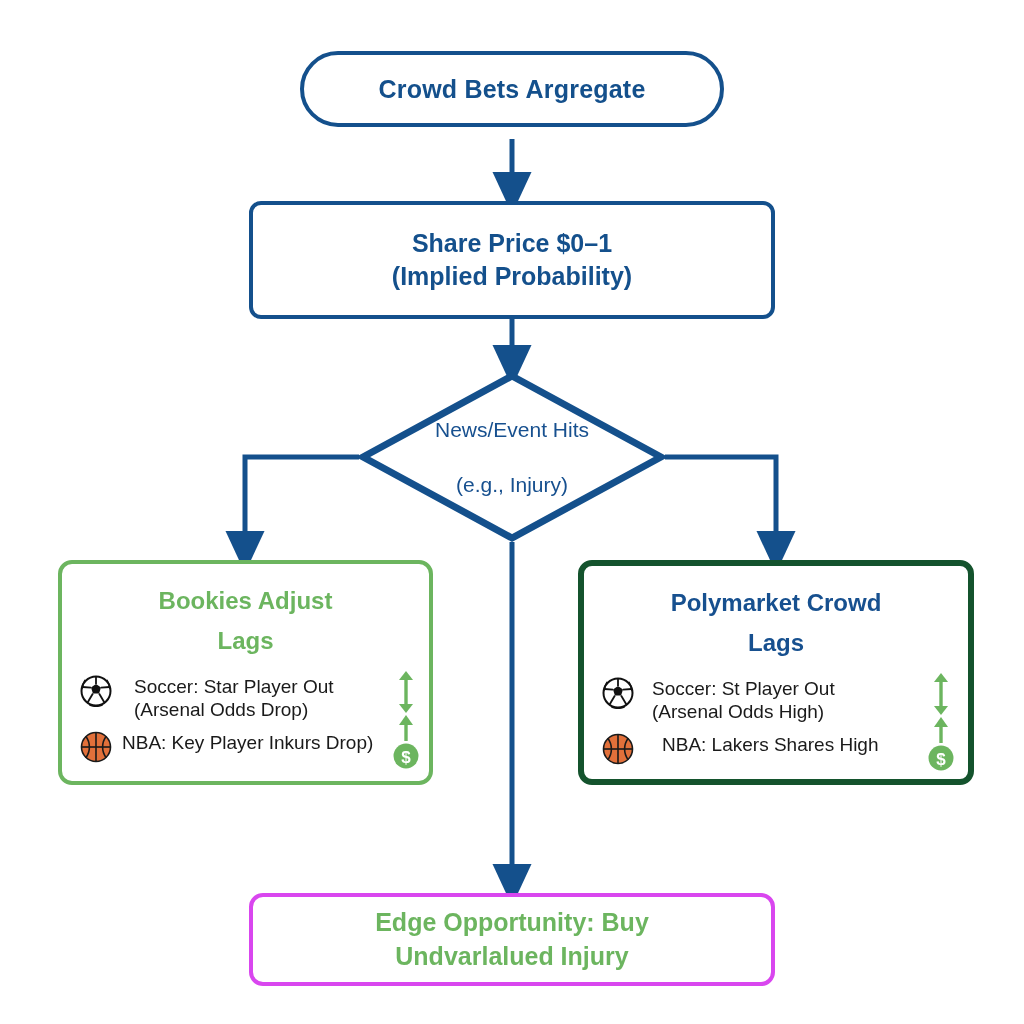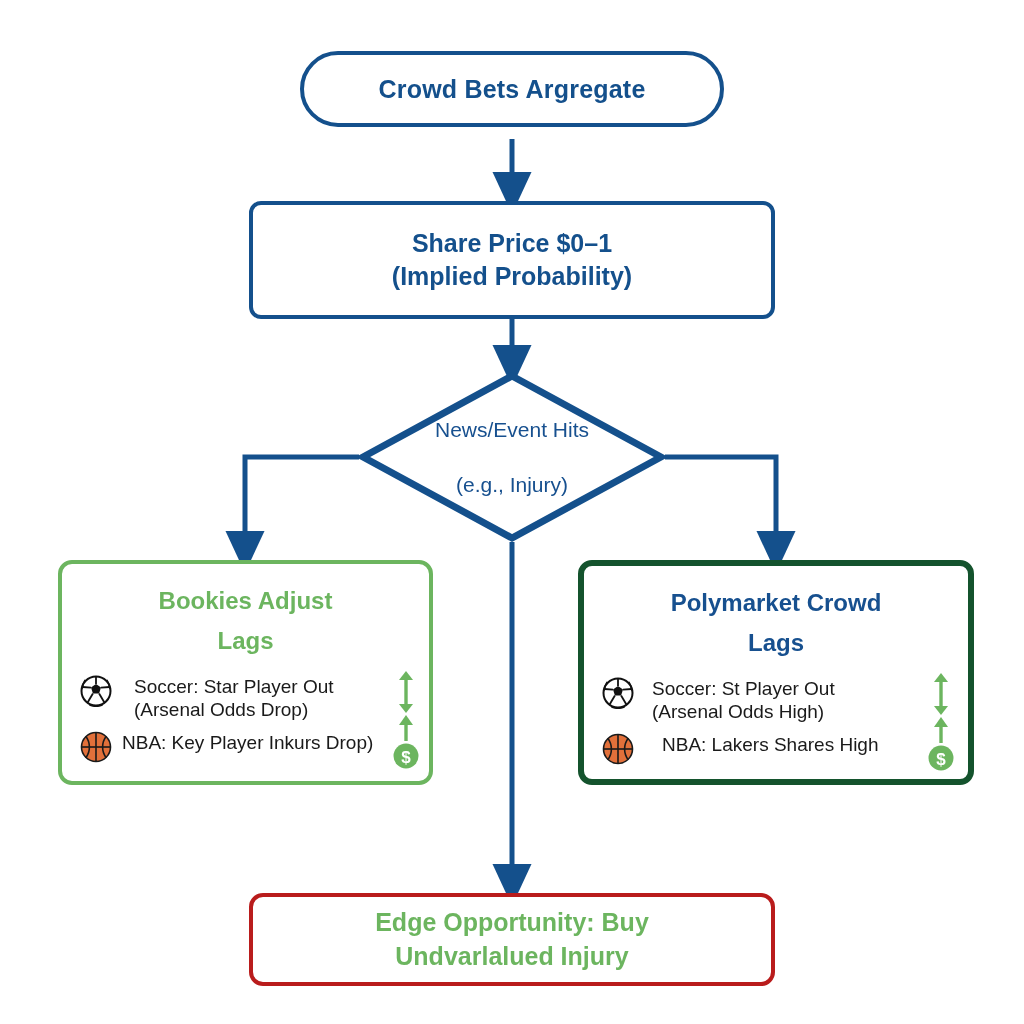--- a/index.html
+++ b/index.html
@@ -161,21 +161,21 @@
   #node-bookies .indicator { right: 6px; }
   #node-polymarket .indicator { right: 10px; }
   .indicator svg { display: block; }
 
   
   #node-edge {
     left: 249px;
     top: 893px;
     width: 526px;
     height: 93px;
-    border: 4px solid #b91c1c;
+    border: 4px solid #d946ef;
     border-radius: 14px;
     align-items: center;
   }
   #node-edge .title {
     color: #6CB55F;
     font-size: 25px;
     font-weight: bold;
     line-height: 1.35;
     text-align: center;
   }

